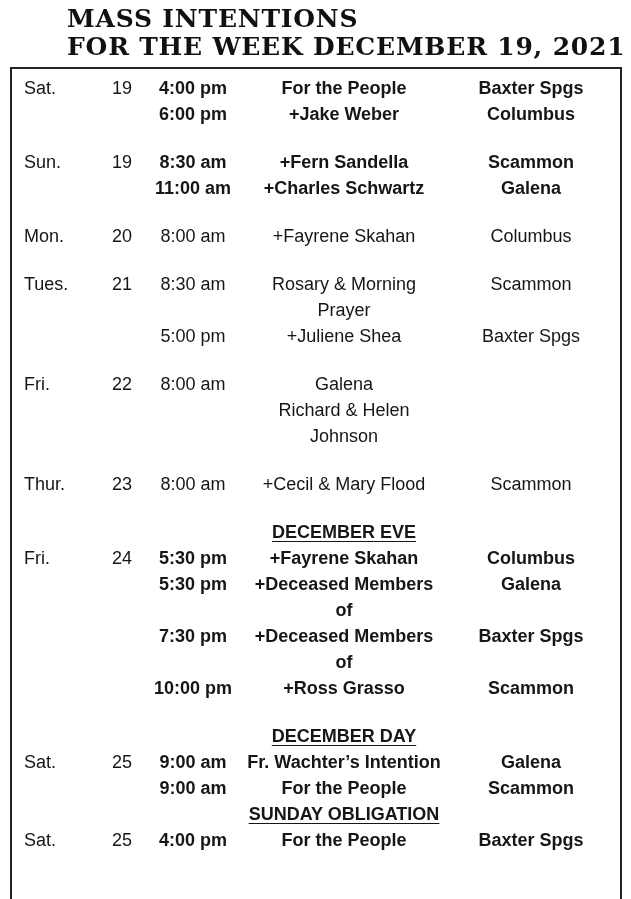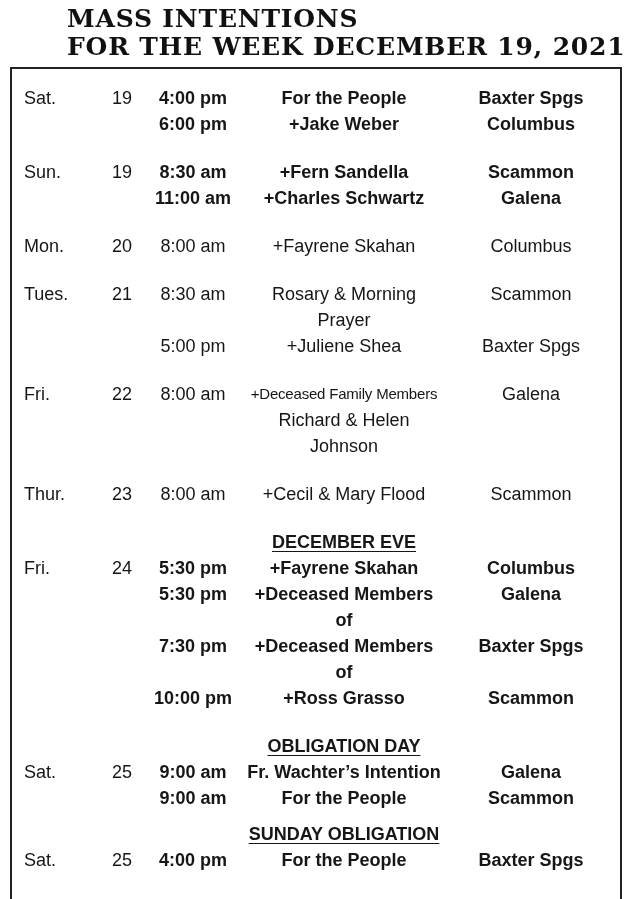--- a/index.html
+++ b/index.html
@@ -27,21 +27,21 @@
   .schedule-table {
     position: absolute;
     left: 10px; top: 62px;
     width: 612px; height: 834px;
     border: 2px solid #222222;
     background: #ffffff;
     padding-top: 6px;
     overflow: hidden;
   }
 
-  .block { margin-bottom: 22px; margin-top: 10px; }
+  .block { margin-bottom: 22px; }
   .block.nogap { margin-bottom: 0; }
   .block:last-child { margin-bottom: 0; }
 
   .line {
     display: grid;
     grid-template-columns: 90px 38px 106px 196px 1fr;
     line-height: 26px;
     font-size: 18px;
   }
   .cell-day  { padding-left: 12px; }
@@ -124,21 +124,20 @@
           <div class="cell-time">5:00 pm</div>
           <div class="cell-intent">+Juliene Shea</div>
           <div class="cell-loc">Baxter Spgs</div>
         </div>
       </div>
       <div class="block">
         <div class="line">
           <div class="cell-day">Fri.</div>
           <div class="cell-date">22</div>
           <div class="cell-time">8:00 am</div>
-          <div class="cell-intent small">+Deceased Family Members</div>
           <div class="cell-loc">Galena</div>
         </div>
         <div class="line">
           <div class="cell-day"></div>
           <div class="cell-date"></div>
           <div class="cell-time"></div>
           <div class="cell-intent">Richard &amp; Helen Johnson</div>
           <div class="cell-loc"></div>
         </div>
       </div>
@@ -186,21 +185,21 @@
           <div class="cell-time">10:00 pm</div>
           <div class="cell-intent">+Ross Grasso</div>
           <div class="cell-loc">Scammon</div>
         </div>
       </div>
       <div class="block bold nogap">
         <div class="line">
           <div class="cell-day"></div>
           <div class="cell-date"></div>
           <div class="cell-time"></div>
-          <div class="cell-intent heading">OBLIGATION DAY</div>
+          <div class="cell-intent heading">DECEMBER DAY</div>
           <div class="cell-loc"></div>
         </div>
         <div class="line">
           <div class="cell-day">Sat.</div>
           <div class="cell-date">25</div>
           <div class="cell-time">9:00 am</div>
           <div class="cell-intent">Fr. Wachter’s Intention</div>
           <div class="cell-loc">Galena</div>
         </div>
         <div class="line">

